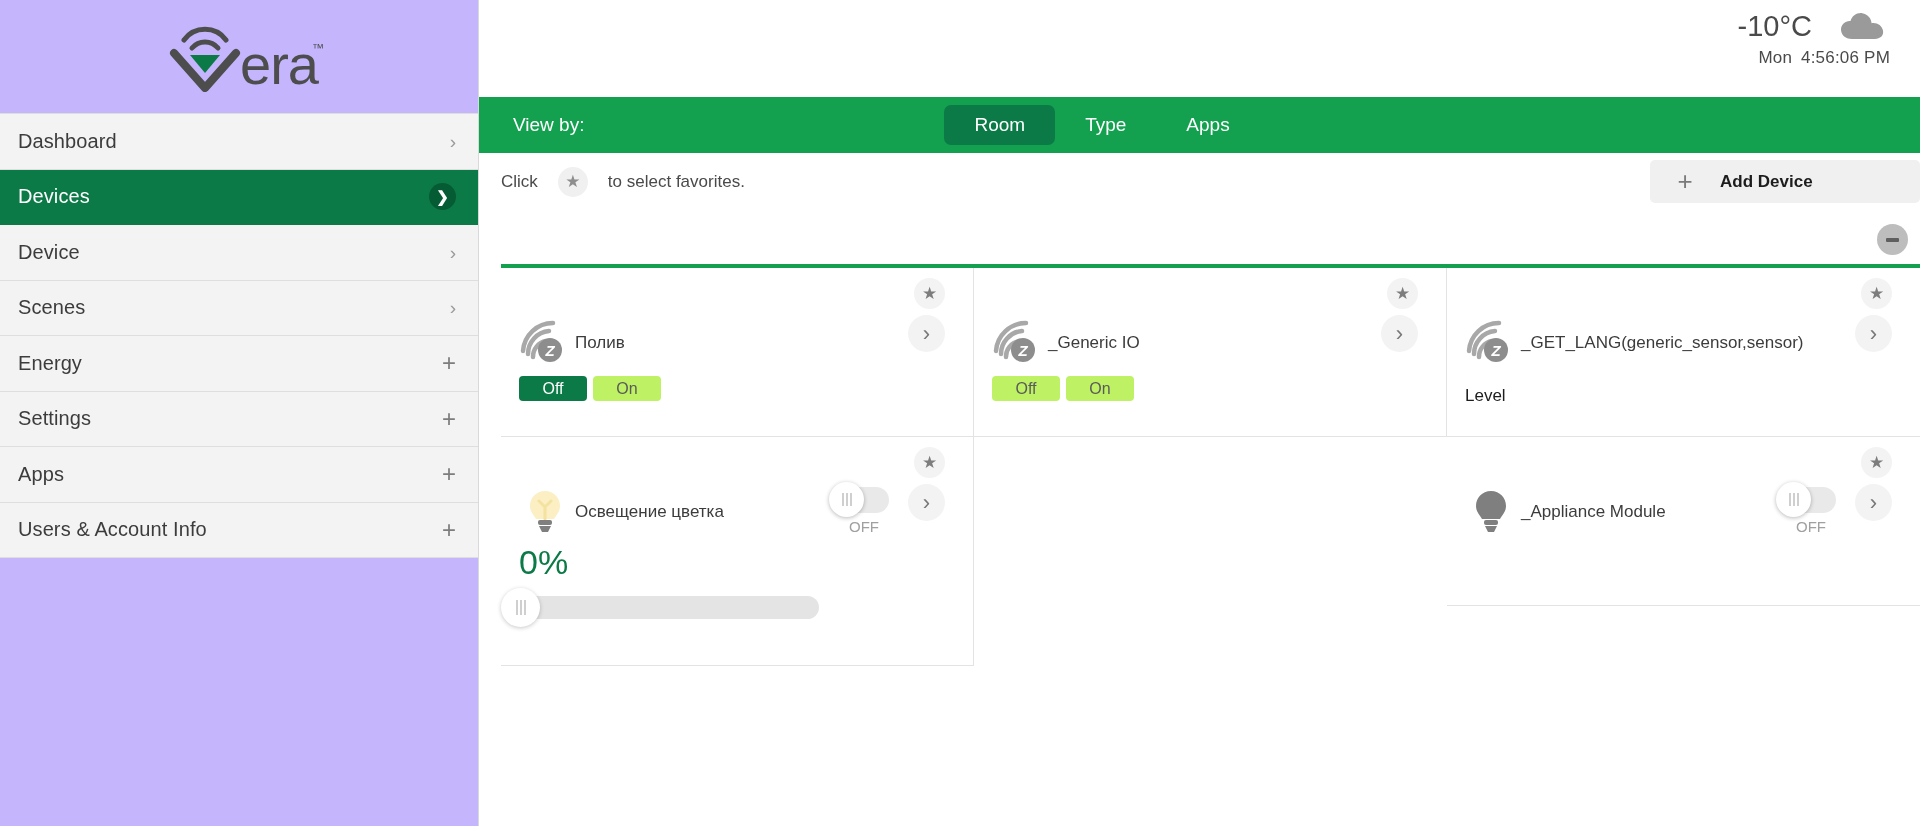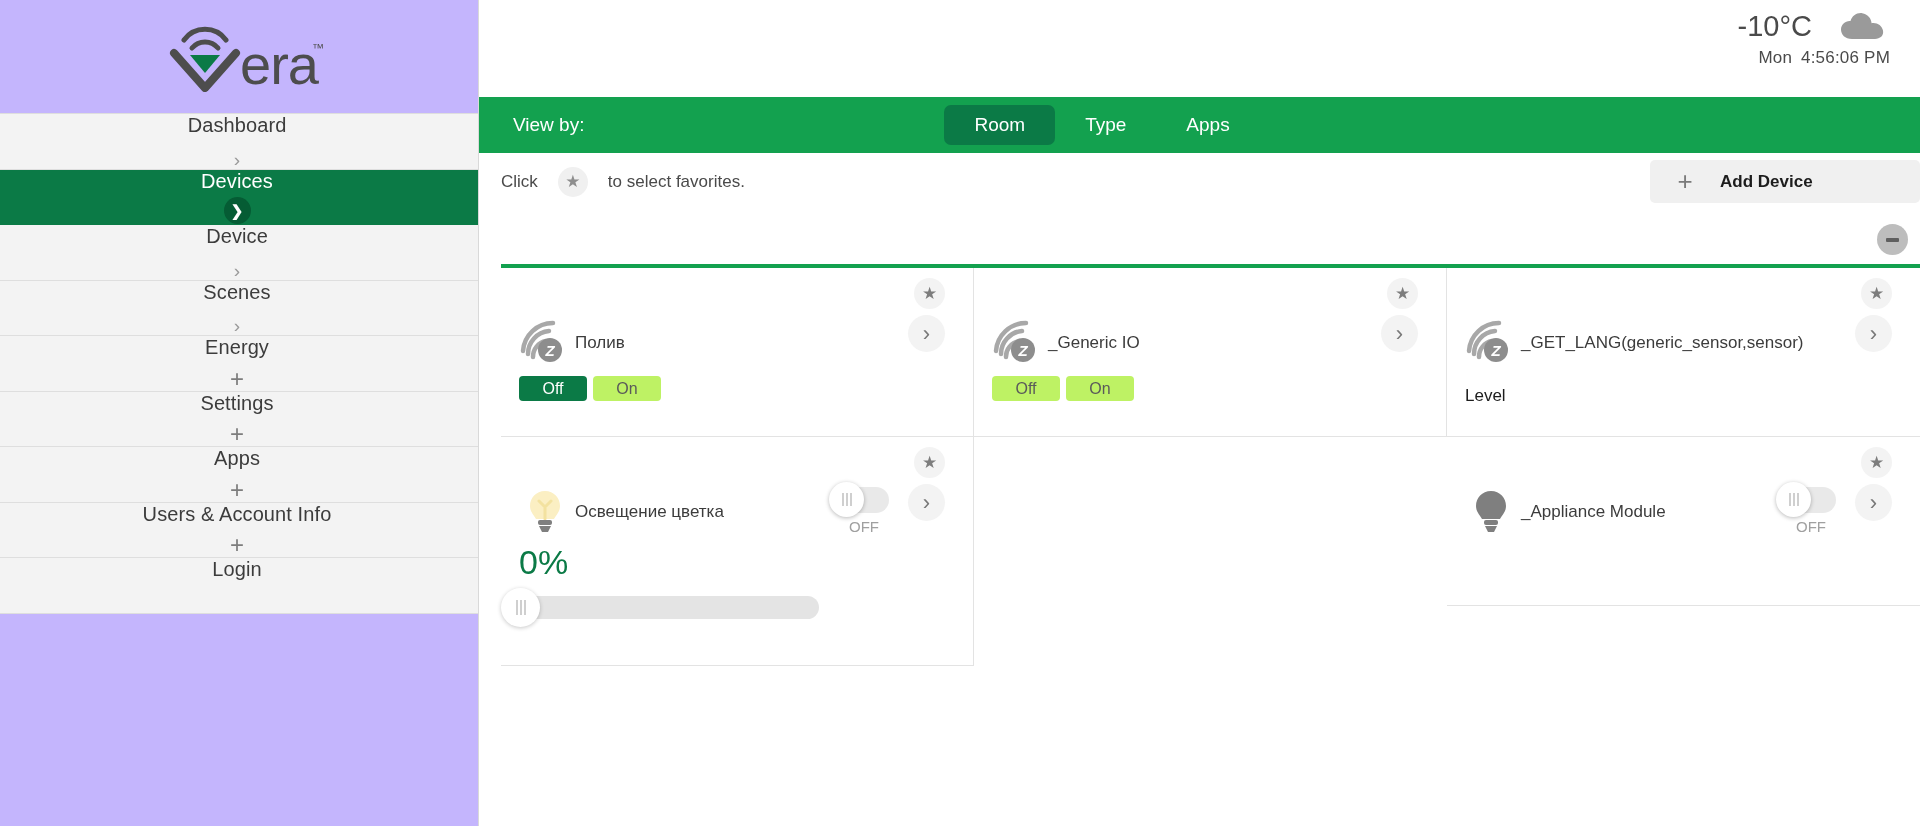--- a/index.html
+++ b/index.html
@@ -32,21 +32,20 @@
     height: 55.5px;
     display: flex;
     align-items: center;
     padding: 0 22px 0 18px;
     border-bottom: 1px solid #dedede;
     font-size: 20px;
     color: #3c3c3c;
     cursor: pointer;
     background: #f3f3f3;
     position: relative;
-    flex-direction: column;
   }
   .nav-item.active { background: #0b7a46; color: #fff; border-bottom-color: #0b7a46; }
   .nav-label { flex: 1; letter-spacing: .1px; }
   .nav-chev { color: #9a9a9a; font-size: 19px; line-height: 1; font-weight: 400; }
   .nav-plus { color: #7d7d7d; font-size: 24px; line-height: 1; font-weight: 300; }
   .nav-item.active .nav-badge {
     width: 27px; height: 27px; border-radius: 50%;
     background: #055c34; color: #fff;
     display: flex; align-items: center; justify-content: center;
     font-size: 15px; font-weight: bold;
@@ -260,23 +259,20 @@
       <div class="nav-item">
         <span class="nav-label">Apps</span>
         <span class="nav-plus">+</span>
       </div>
 
       <div class="nav-item">
         <span class="nav-label">Users &amp; Account Info</span>
         <span class="nav-plus">+</span>
       </div>
 
-      <div class="nav-item">
-        <span class="nav-label">Login</span>
-      </div>
 
     </nav>
   </aside>
 
   <main class="main">
 
     <div class="topbar">
       <div class="weather">
         <div class="weather-row1">
           <span>-10°C</span>

